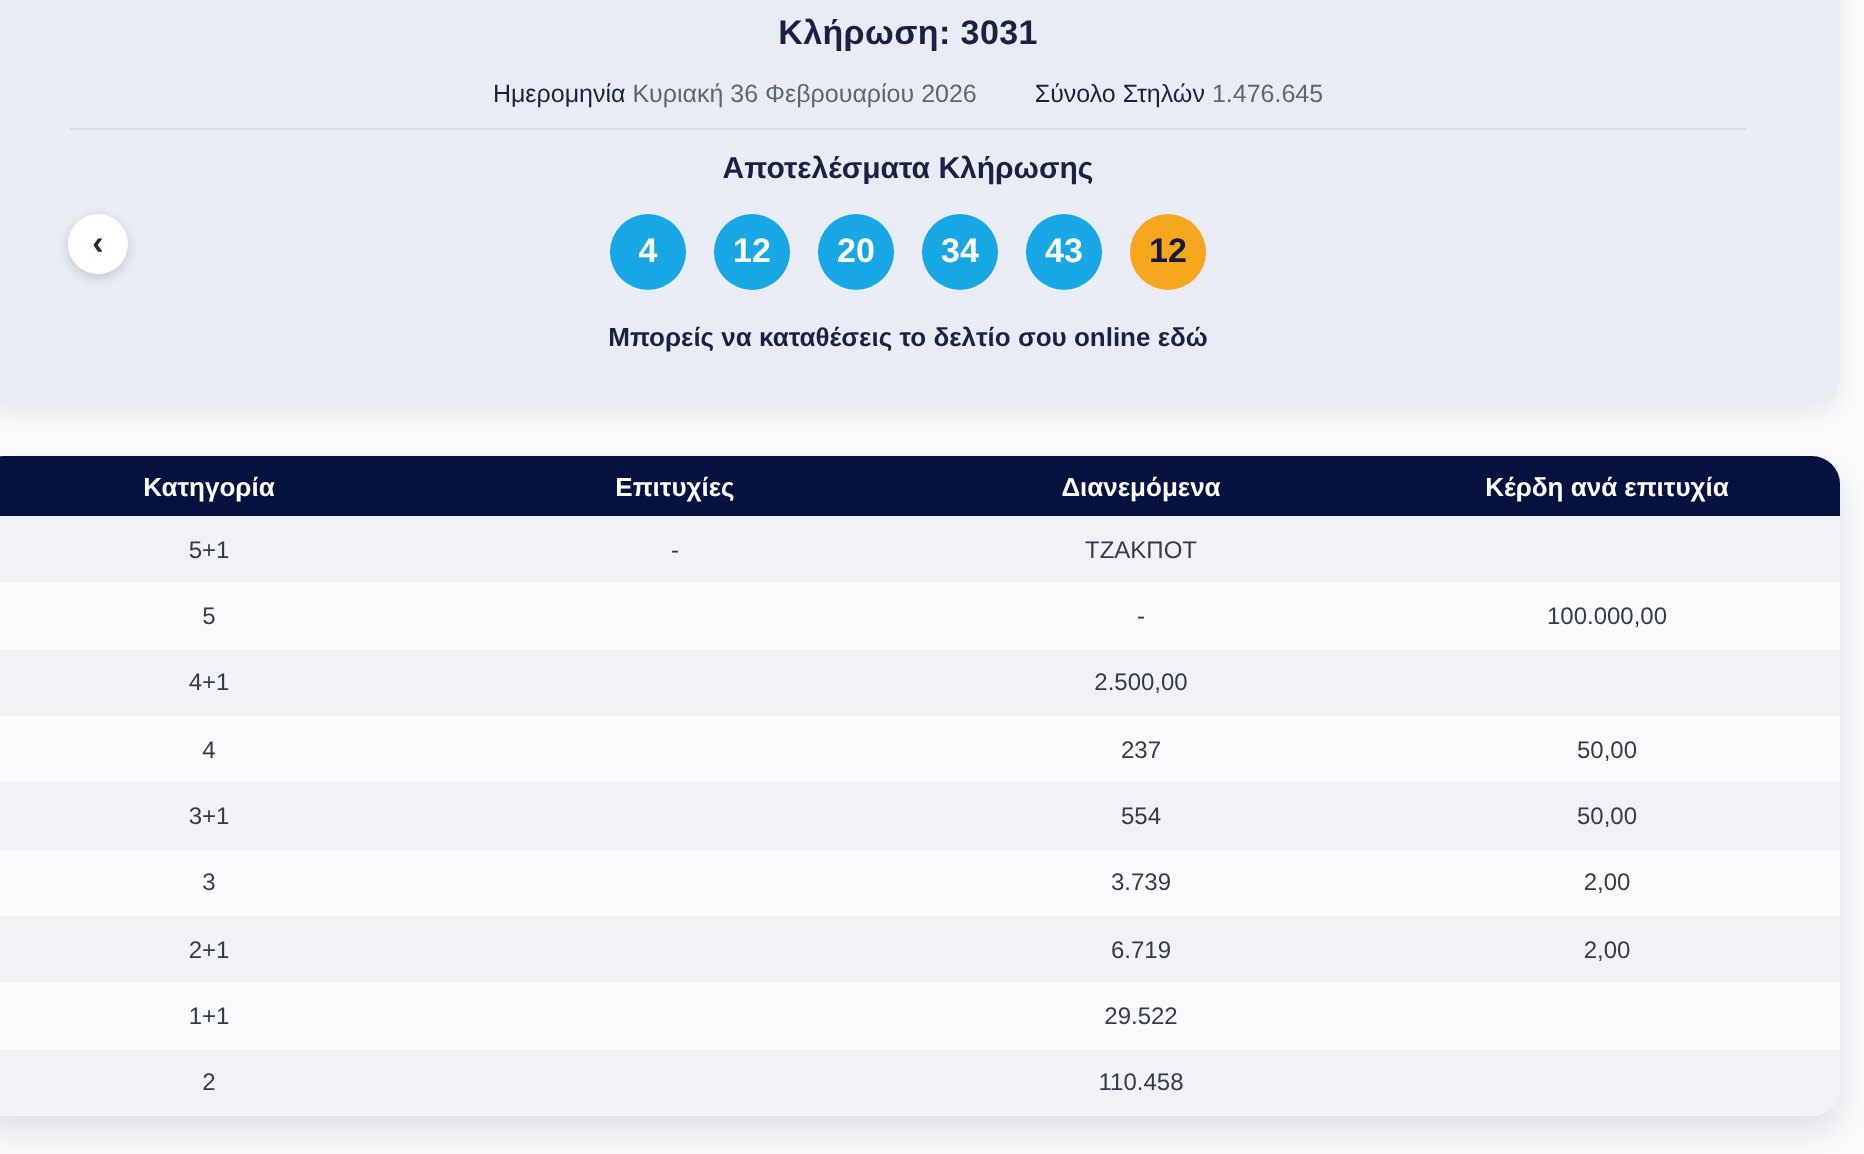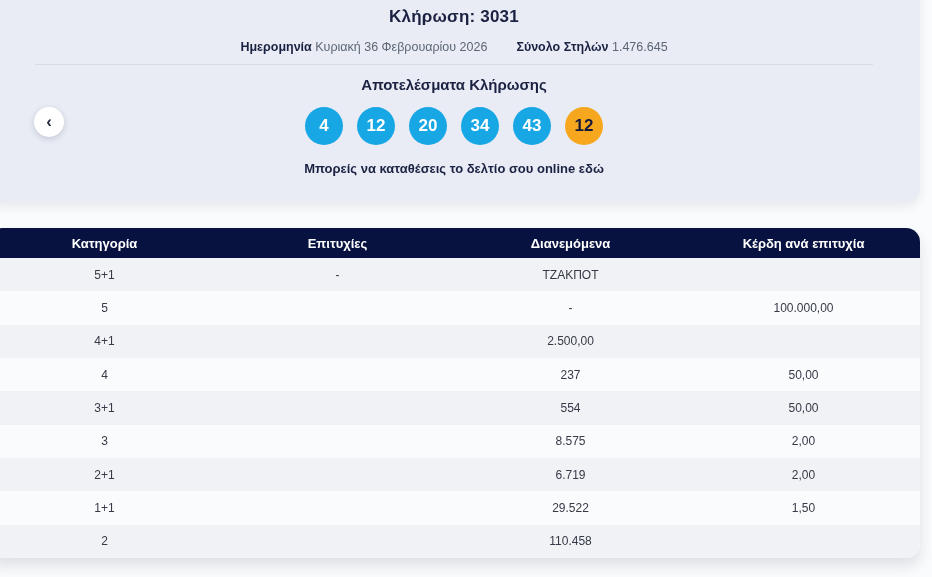--- a/index.html
+++ b/index.html
@@ -25,21 +25,21 @@
     margin-top:7px;
     font-size:17px; font-weight:bold; color:#1b2142;
     letter-spacing:.2px;
   }
   .meta-row {
     margin-top:13px;
     text-align:center;
     font-size:12.5px;
     color:#5d6675;
   }
-  .meta-row b { color:#1b2142; font-weight:bold; }
+  .meta-row b { color:#1b2142; font-weight:normal; }
   .meta-gap { display:inline-block; width:22px; }
   .divider {
     margin:10px auto 0 auto;
     width:838px; height:0;
     border-top:1px solid #d8dbe2;
   }
   .results-heading {
     margin-top:11px;
     text-align:center;
     font-size:15px; font-weight:bold; color:#1b2142;
@@ -169,33 +169,32 @@
   </div>
   <div class="tr">
     <div class="td">3+1</div>
     <div class="td"></div>
     <div class="td">554</div>
     <div class="td">50,00</div>
   </div>
   <div class="tr">
     <div class="td">3</div>
     <div class="td"></div>
-    <div class="td">8.575</div>
+    <div class="td">3.739</div>
     <div class="td">2,00</div>
   </div>
   <div class="tr">
     <div class="td">2+1</div>
     <div class="td"></div>
     <div class="td">6.719</div>
     <div class="td">2,00</div>
   </div>
   <div class="tr">
     <div class="td">1+1</div>
     <div class="td"></div>
     <div class="td">29.522</div>
-    <div class="td">1,50</div>
   </div>
   <div class="tr">
     <div class="td">2</div>
     <div class="td"></div>
     <div class="td">110.458</div>
   </div>
 </section>
 
 </body></html>

